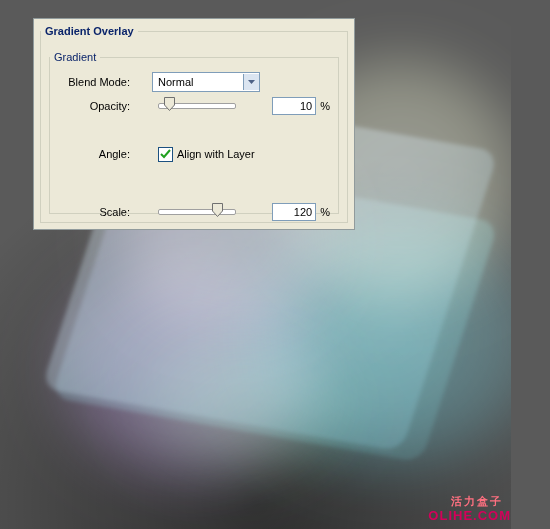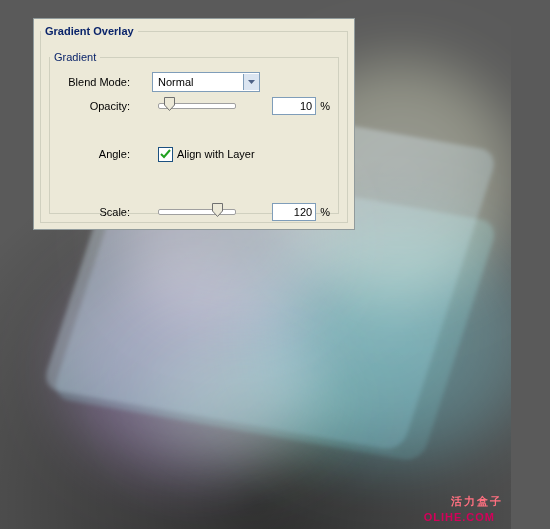--- a/index.html
+++ b/index.html
@@ -26,21 +26,21 @@
   .slider .thumb svg{display:block;width:11px;height:14px;}
   .nbox{width:36px;height:16px;background:#fff;border:1px solid #7f9db9;text-align:right;padding:0 3px;line-height:16px;margin-left:30px;}
   .unit{margin-left:4px;}
   .grad{flex:1;max-width:112px;height:16px;border:1px solid #7f9db9;background:linear-gradient(90deg,#ff0000 0%,#ffee00 16%,#3fff00 32%,#00ffee 48%,#0033ff 64%,#cc00ff 80%,#ff0080 100%);margin-right:2px;}
   .gradbtn{width:15px;height:16px;background:#dbe5f1;border-left:1px solid #7f9db9;display:flex;align-items:center;justify-content:center;margin-right:6px;}
   .cb{width:13px;height:13px;border:1px solid #1c5180;background:#fff;display:inline-flex;align-items:center;justify-content:center;margin-right:4px;}
   .cb svg{width:11px;height:11px;}
   .cblab{white-space:nowrap;}
   .dial{width:26px;height:26px;border:1px solid #808080;border-radius:50%;background:#fff;position:relative;margin:0 6px;}
   .dial .hand{position:absolute;left:50%;top:50%;width:11px;height:1px;background:#000;transform-origin:0 50%;}
-  .wm1{position:absolute;right:16px;bottom:6px;font-size:11px;font-weight:bold;color:#d4005a;letter-spacing:1px;}
+  .wm1{position:absolute;right:0;bottom:6px;font-size:13px;font-weight:bold;color:#d4005a;letter-spacing:1px;}
   .wm2{position:absolute;right:8px;bottom:20px;font-size:11px;font-weight:bold;color:#ff7080;letter-spacing:2px;}
 </style>
 </head>
 <body>
 
 <div class="stage">
 
   <div class="bg-render">
     <div class="shadow"></div>
     <div class="sheet" style="left:90px;top:120px;width:360px;height:300px;transform:skew(-18deg,10deg);background:linear-gradient(135deg,#d7e9f4 0%,#a9d0e6 40%,#3c7a8f 80%);"></div>

